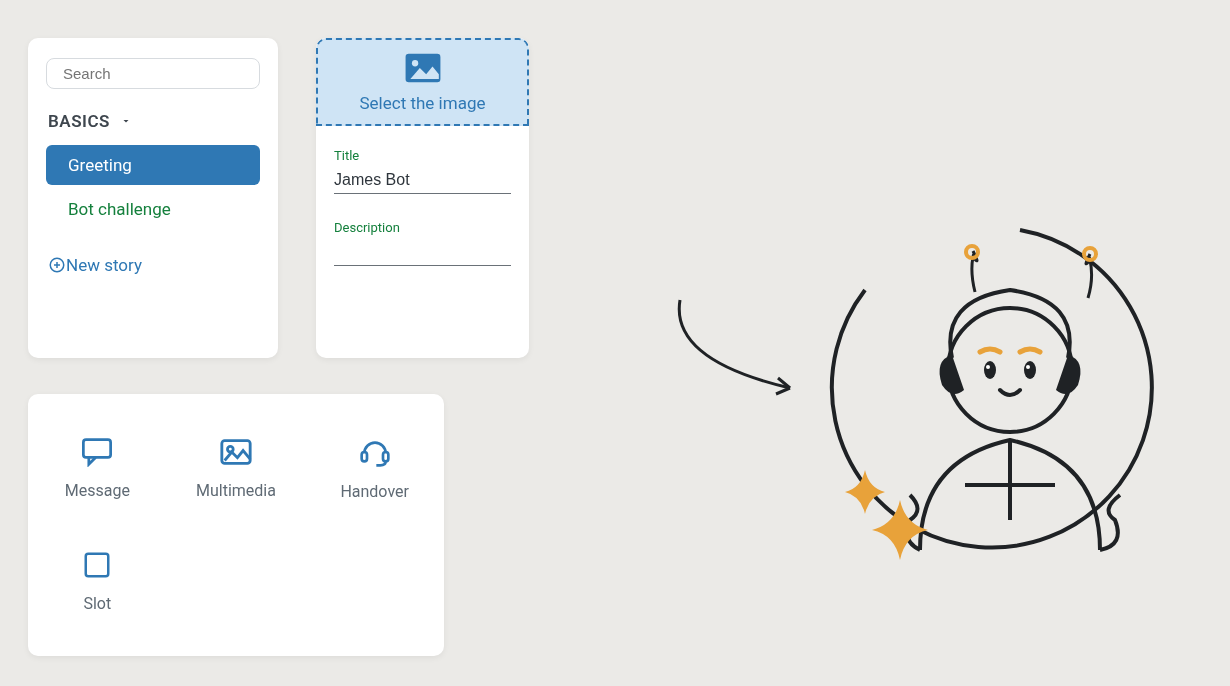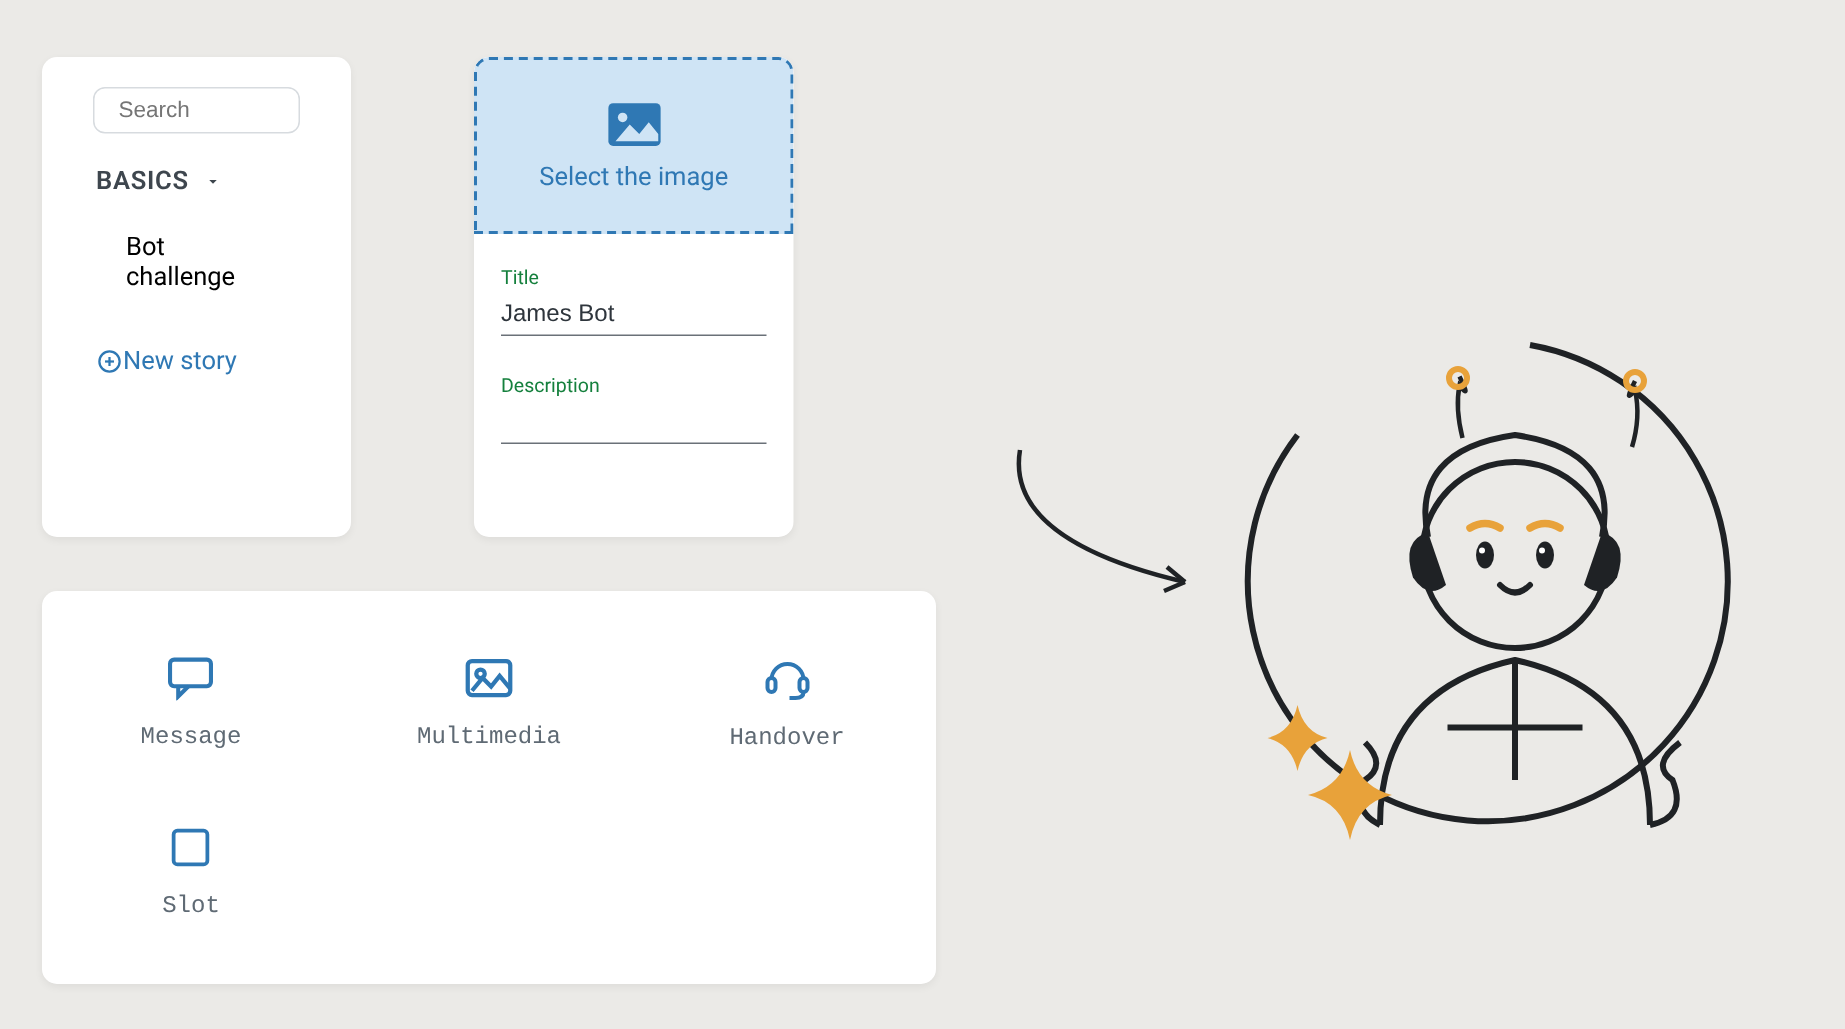--- a/index.html
+++ b/index.html
@@ -11,26 +11,26 @@
     position: relative;
     overflow: hidden;
     color: #424a52;
   }
 
   
   .sidebar-card {
     position: absolute;
     left: 28px;
     top: 38px;
-    width: 206px;
+    width: 250px;
     height: 320px;
     background: #fff;
     border-radius: 10px;
     box-shadow: 0 2px 6px rgba(0,0,0,0.06);
-    padding: 20px 34px;
+    padding: 20px 18px;
   }
   .search-wrap {
     display: flex;
     align-items: center;
     gap: 6px;
     border: 1px solid #d7dbdf;
     border-radius: 8px;
     padding: 6px 10px;
     color: #9aa2a9;
     font-size: 15px;
@@ -55,21 +55,21 @@
     margin-bottom: 14px;
     padding-left: 2px;
     cursor: pointer;
   }
   .story-item {
     font-size: 17px;
     padding: 10px 22px;
     border-radius: 6px;
     margin-bottom: 4px;
     cursor: pointer;
-    color: #000000;
+    color: #15803d;
   }
   .story-item.active {
     background: #2f78b4;
     color: #fff;
   }
   .new-story {
     display: flex;
     align-items: center;
     color: #2f78b4;
     font-size: 17px;
@@ -84,21 +84,21 @@
     left: 316px;
     top: 38px;
     width: 213px;
     height: 320px;
     background: #fff;
     border-radius: 10px;
     box-shadow: 0 2px 6px rgba(0,0,0,0.06);
     overflow: hidden;
   }
   .image-drop {
-    height: 118px;
+    height: 88px;
     border: 2px dashed #2f78b4;
     border-top-left-radius: 10px;
     border-top-right-radius: 10px;
     background: #cfe4f5;
     display: flex;
     flex-direction: column;
     align-items: center;
     justify-content: center;
     gap: 8px;
     color: #2f78b4;
@@ -121,30 +121,29 @@
     color: #2e353c;
     background: transparent;
     margin-bottom: 26px;
   }
 
   
   .tray-card {
     position: absolute;
     left: 28px;
     top: 394px;
-    width: 596px;
+    width: 416px;
     height: 262px;
     background: #fff;
     border-radius: 10px;
     box-shadow: 0 2px 6px rgba(0,0,0,0.06);
     display: grid;
     grid-template-columns: repeat(3, 1fr);
     grid-template-rows: repeat(2, 1fr);
     padding: 18px 0;
-    font-family: Liberation Mono, monospace;
   }
   .tray-item {
     display: flex;
     flex-direction: column;
     align-items: center;
     justify-content: center;
     gap: 10px;
     cursor: pointer;
   }
   .tray-item .ico { color: #2f78b4; }
@@ -171,20 +170,23 @@
     <input type="text" placeholder="Search" style="">
   </div>
 
   <div class="category-row">
     <span>BASICS</span>
     <svg width="12" height="12" viewBox="0 0 24 24" fill="#3e464e">
         <path d="M7 10l5 5 5-5z"></path>
       </svg>
   </div>
 
+  <div class="story-item active">
+    <span>Greeting</span>
+  </div>
   <div class="story-item">
     <span>Bot challenge</span>
   </div>
 
   <div class="new-story">
     <svg width="18" height="18" viewBox="0 0 24 24" fill="none" stroke="#2f78b4" stroke-width="2">
         <circle cx="12" cy="12" r="9"></circle>
         <line x1="12" y1="8" x2="12" y2="16"></line>
         <line x1="8" y1="12" x2="16" y2="12"></line>
       </svg>

